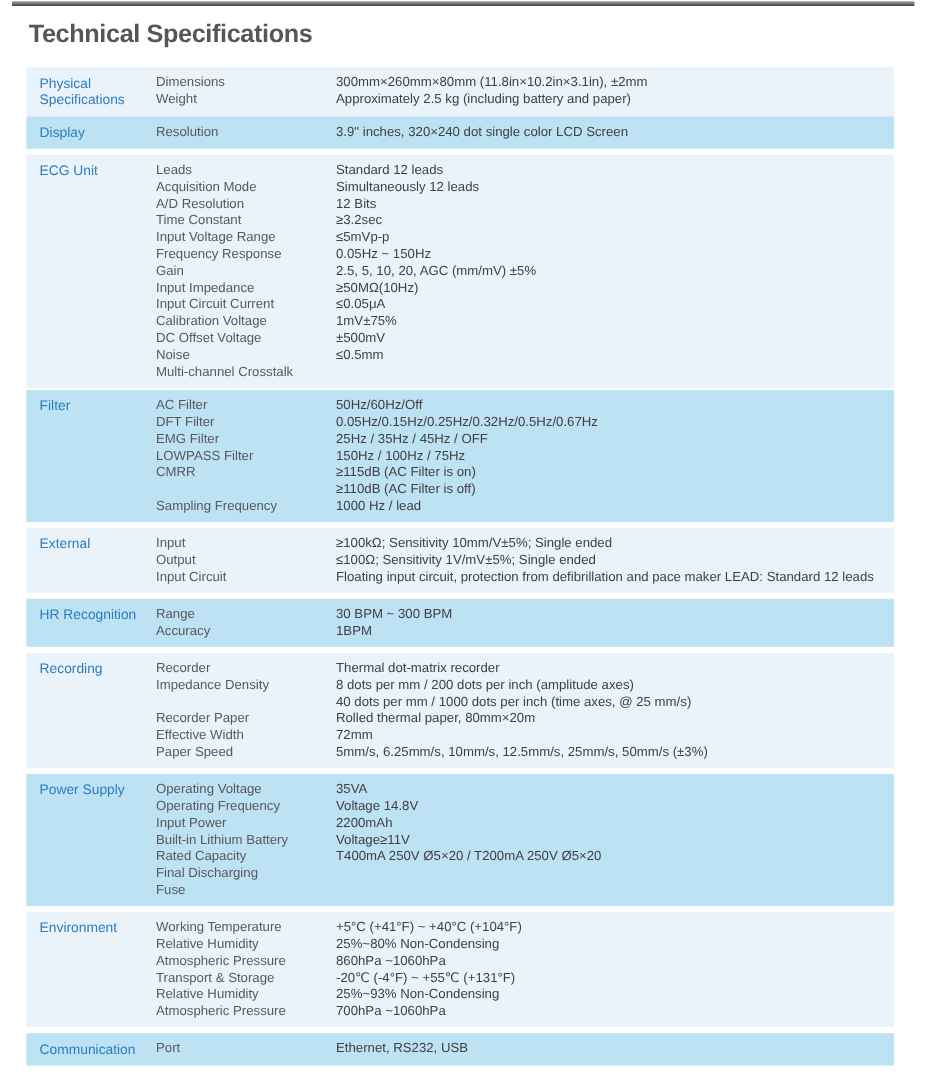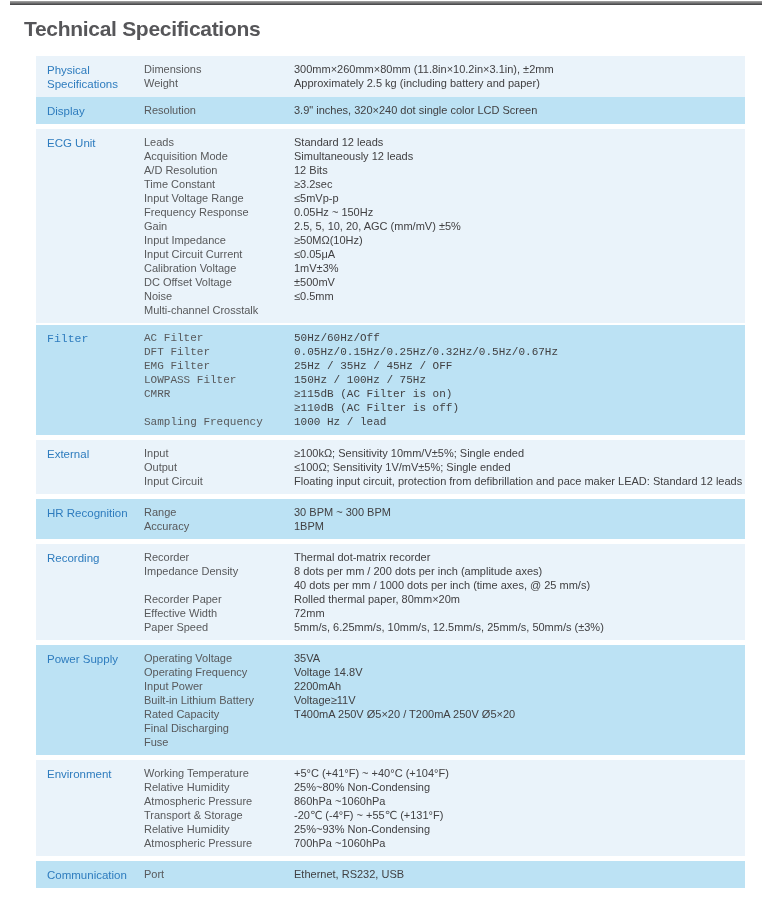--- a/index.html
+++ b/index.html
@@ -34,25 +34,24 @@
   }
   .spec-table {
     margin-left: 22px;
     width: 723px;
   }
   .section {
     display: grid;
     grid-template-columns: 108px 150px 465px;
     padding: 6px 0;
     margin-top: 5px;
-    margin-left: 14px;
   }
   .section:nth-child(1) { margin-top: 0; }
   .section:nth-child(2) { margin-top: 0; }
-  .section:nth-child(4) { margin-top: 2px; font-family: Liberation Mono, monospace; }
+  .section:nth-child(4) { margin-top: 2px; }
   .section.light { background: var(--row-light); }
   .section.dark  { background: var(--row-dark); }
   .cat {
     padding-left: 11px;
     padding-top: 1px;
     font-size: 11.5px;
     line-height: 14px;
     color: var(--accent);
   }
   .line {
@@ -112,21 +111,21 @@
       <div class="col">
         <div class="line value">Standard 12 leads</div>
         <div class="line value">Simultaneously 12 leads</div>
         <div class="line value">12 Bits</div>
         <div class="line value">≥3.2sec</div>
         <div class="line value">≤5mVp-p</div>
         <div class="line value">0.05Hz ~ 150Hz</div>
         <div class="line value">2.5, 5, 10, 20, AGC (mm/mV) ±5%</div>
         <div class="line value">≥50MΩ(10Hz)</div>
         <div class="line value">≤0.05μA</div>
-        <div class="line value">1mV±3%</div>
+        <div class="line value">1mV±75%</div>
         <div class="line value">±500mV</div>
         <div class="line value">≤0.5mm</div>
       </div>
     </section>
     <section class="section dark">
       <div class="cat">Filter</div>
       <div class="col">
         <div class="line param">AC Filter</div>
         <div class="line param">DFT Filter</div>
         <div class="line param">EMG Filter</div>

